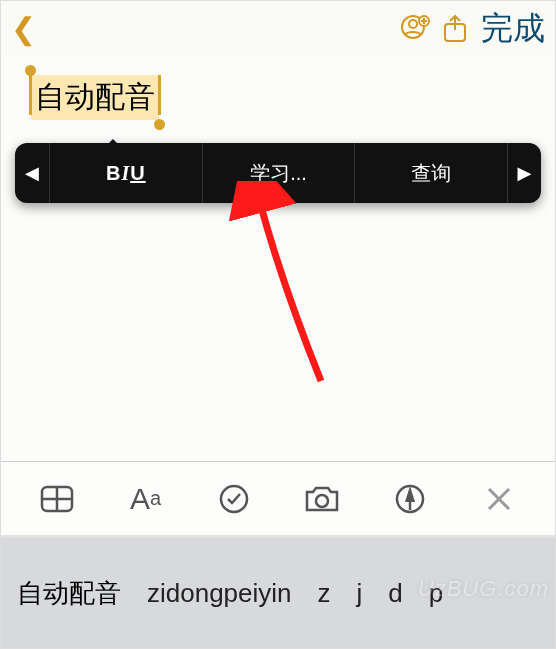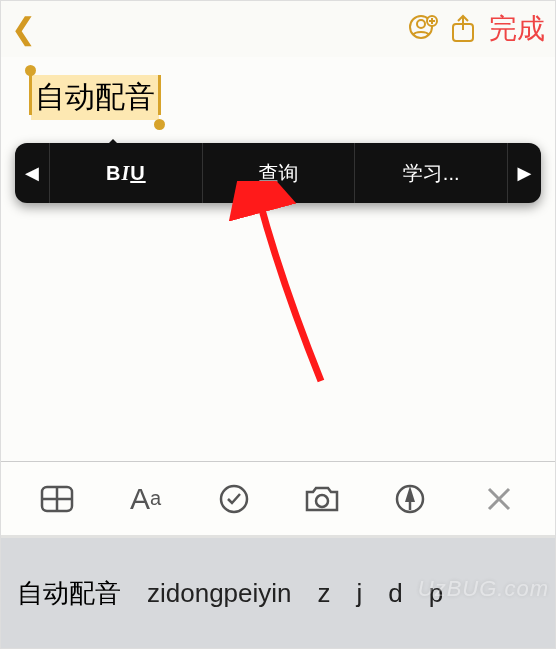--- a/index.html
+++ b/index.html
@@ -5,21 +5,21 @@
   * { box-sizing: border-box; margin: 0; padding: 0; }
   html, body { width: 556px; height: 649px; overflow: hidden; font-family: -apple-system, "Helvetica Neue", Arial, sans-serif; }
   body { background: #fafaf7; position: relative; border: 1px solid #ddd; }
 
   
   .header { height: 56px; display: flex; align-items: center; padding: 0 10px; }
   .back-wrap { display: flex; align-items: center; color: #d39a23; font-size: 24px; }
   .back-wrap .chev { font-size: 30px; line-height: 1; margin-right: 2px; }
   .header-spacer { flex: 1; }
   .hicon { width: 40px; display: flex; align-items: center; justify-content: center; color: #d39a23; }
-  .done { color: #ef4444; font-size: 28px; margin-left: 6px; }
+  .done { color: #0c4a6e; font-size: 32px; margin-left: 6px; }
 
   svg { display: block; }
 
   
   .note-area { position: relative; padding: 18px 30px; height: 404px; background: #fcfcfa; }
   .selected-text {
     display: inline-block;
     background: #fde8b2;
     font-size: 30px;
     padding: 2px 4px;
@@ -120,22 +120,22 @@
   </span>
 </div>
 
 <div class="ctx">
   <div class="ctx-arrow">◀</div>
   <div class="ctx-item biu">
     <span>B</span>
     <span class="i">I</span>
     <span class="u">U</span>
   </div>
+  <div class="ctx-item">学习...</div>
   <div class="ctx-item">查询</div>
-  <div class="ctx-item">学习...</div>
   <div class="ctx-arrow" style="border-left:1px solid #333">▶</div>
 </div>
 
 <svg class="arrow-svg" width="140" height="210">
   <defs>
       <marker id="ah" markerWidth="12" markerHeight="12" refX="2" refY="5" orient="auto">
     <path d="M0 0 L10 5 L0 10 z" fill="#ff1a1a"></path>
       </marker>
     </defs>
   <path d="M110 200 Q70 100 48 18" stroke="#ff1a1a" stroke-width="7" fill="none" marker-end="url(#ah)"></path>

